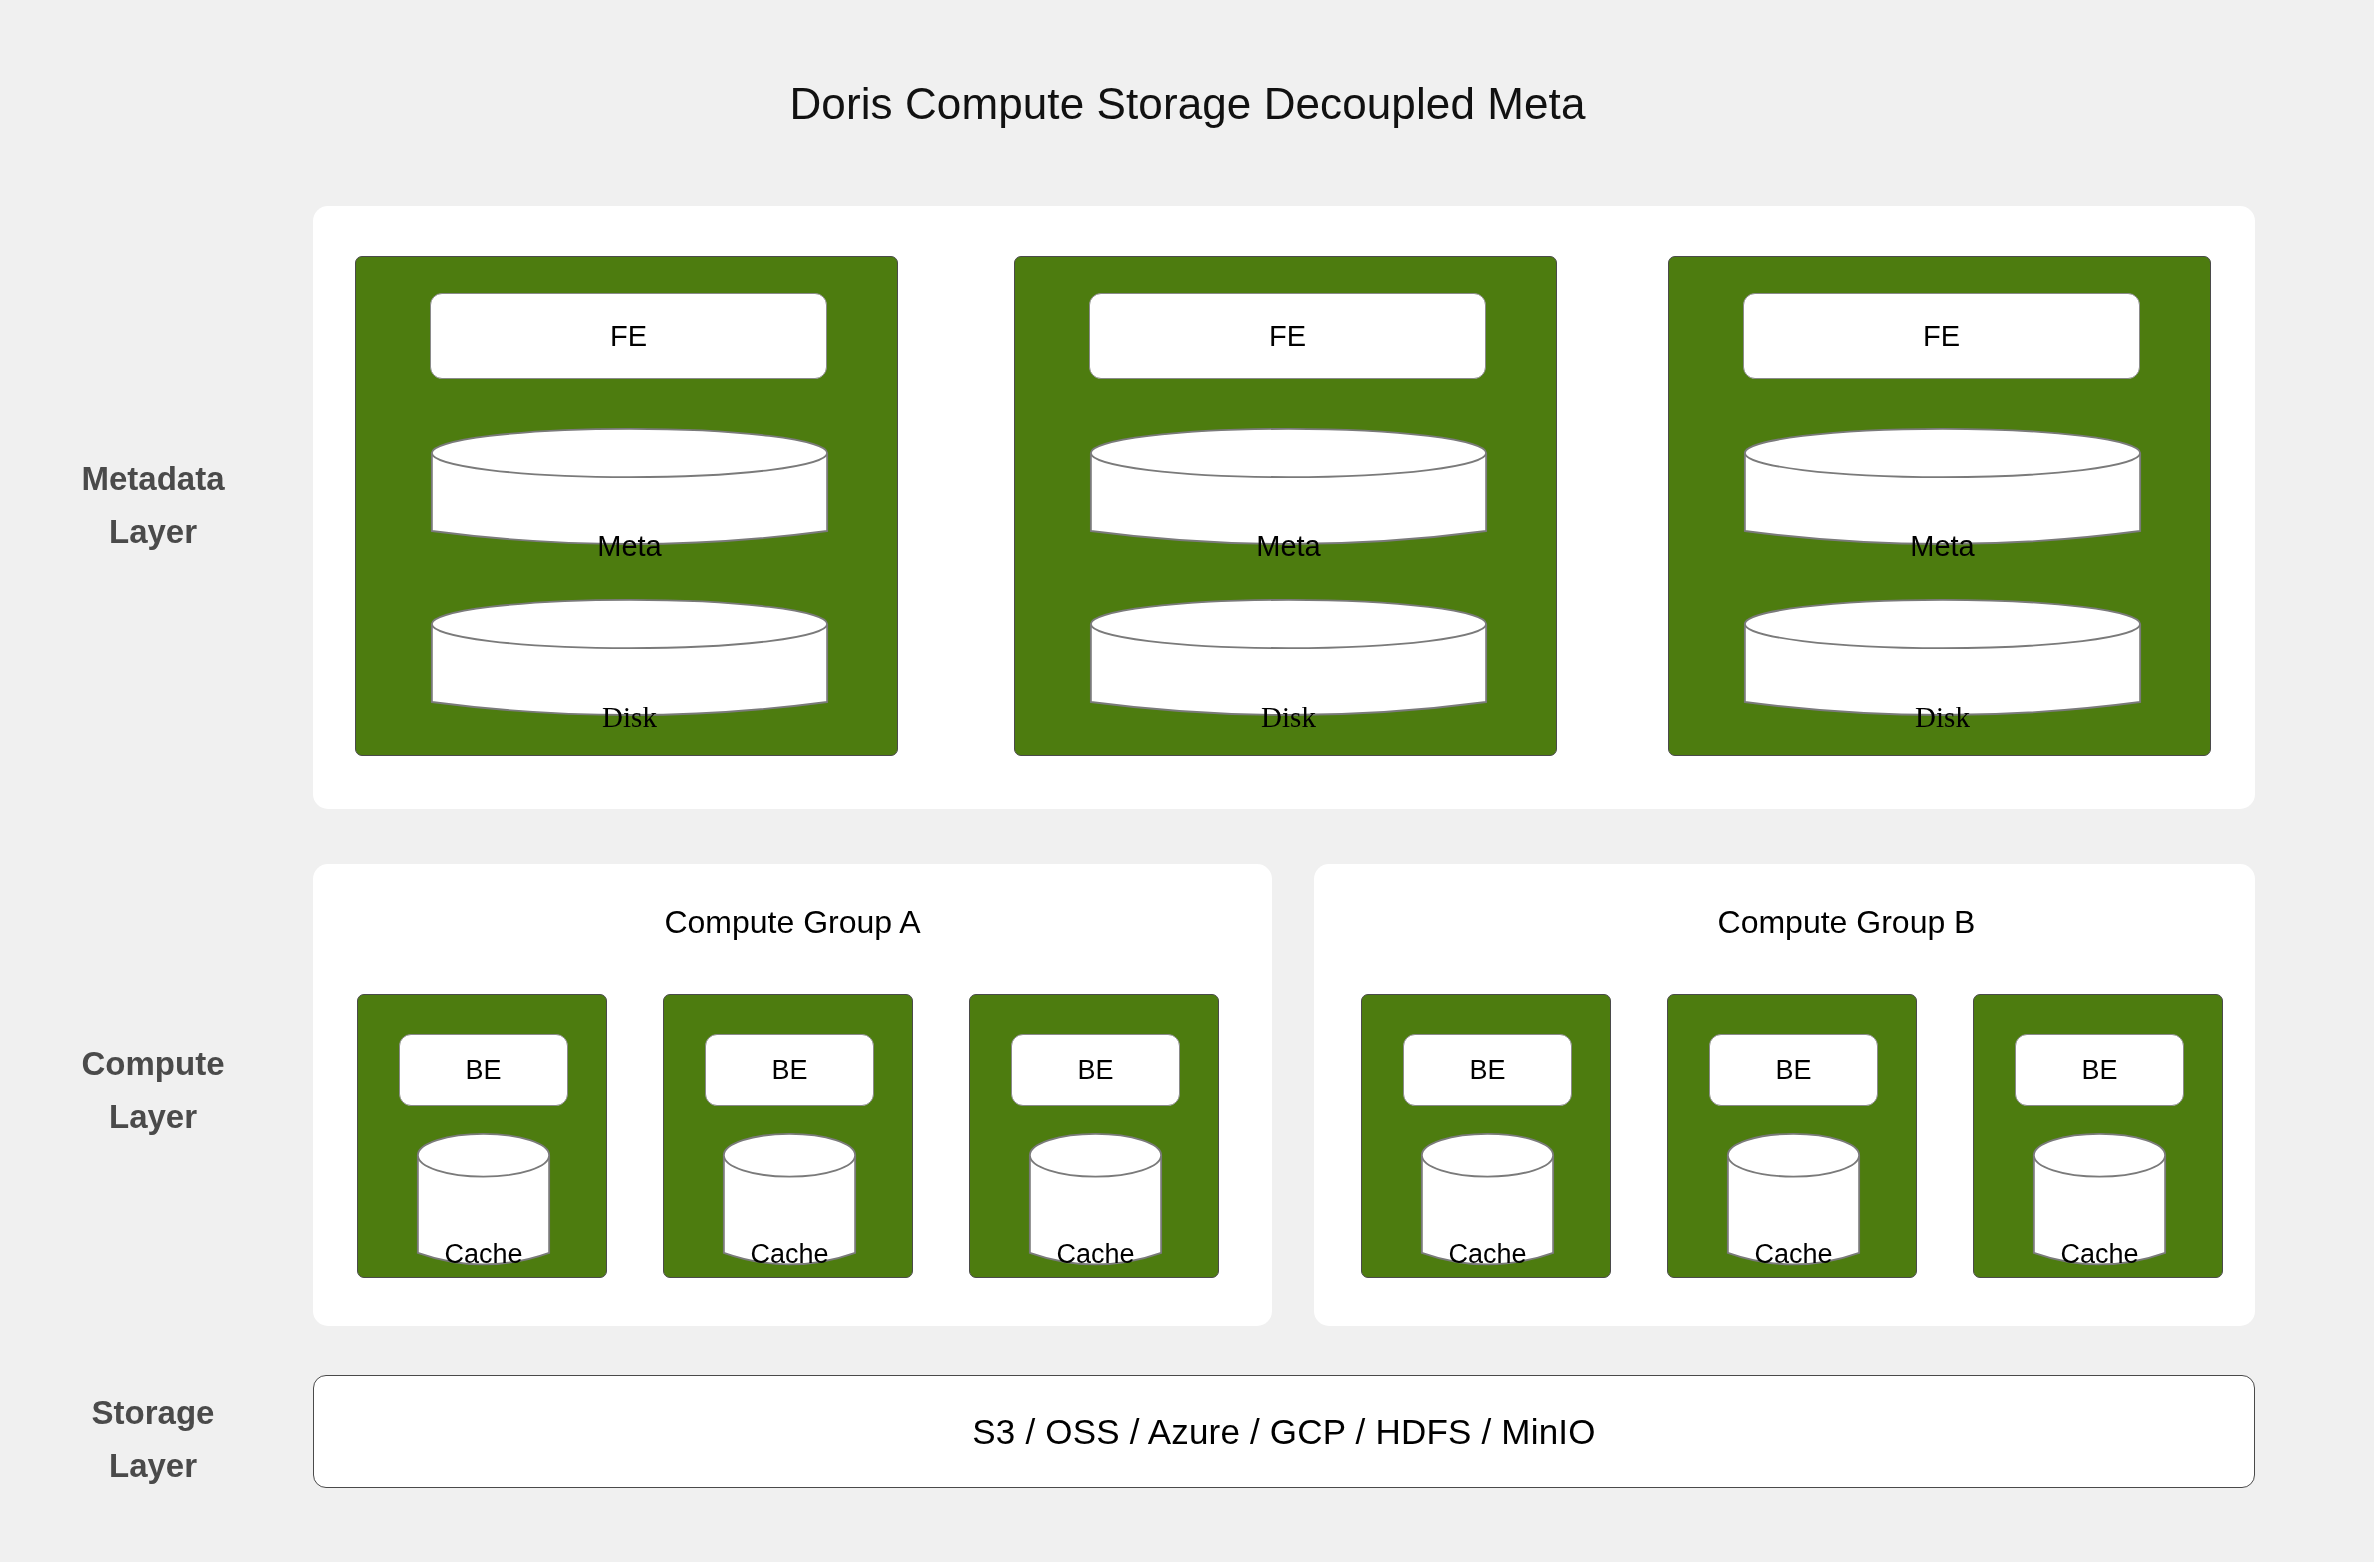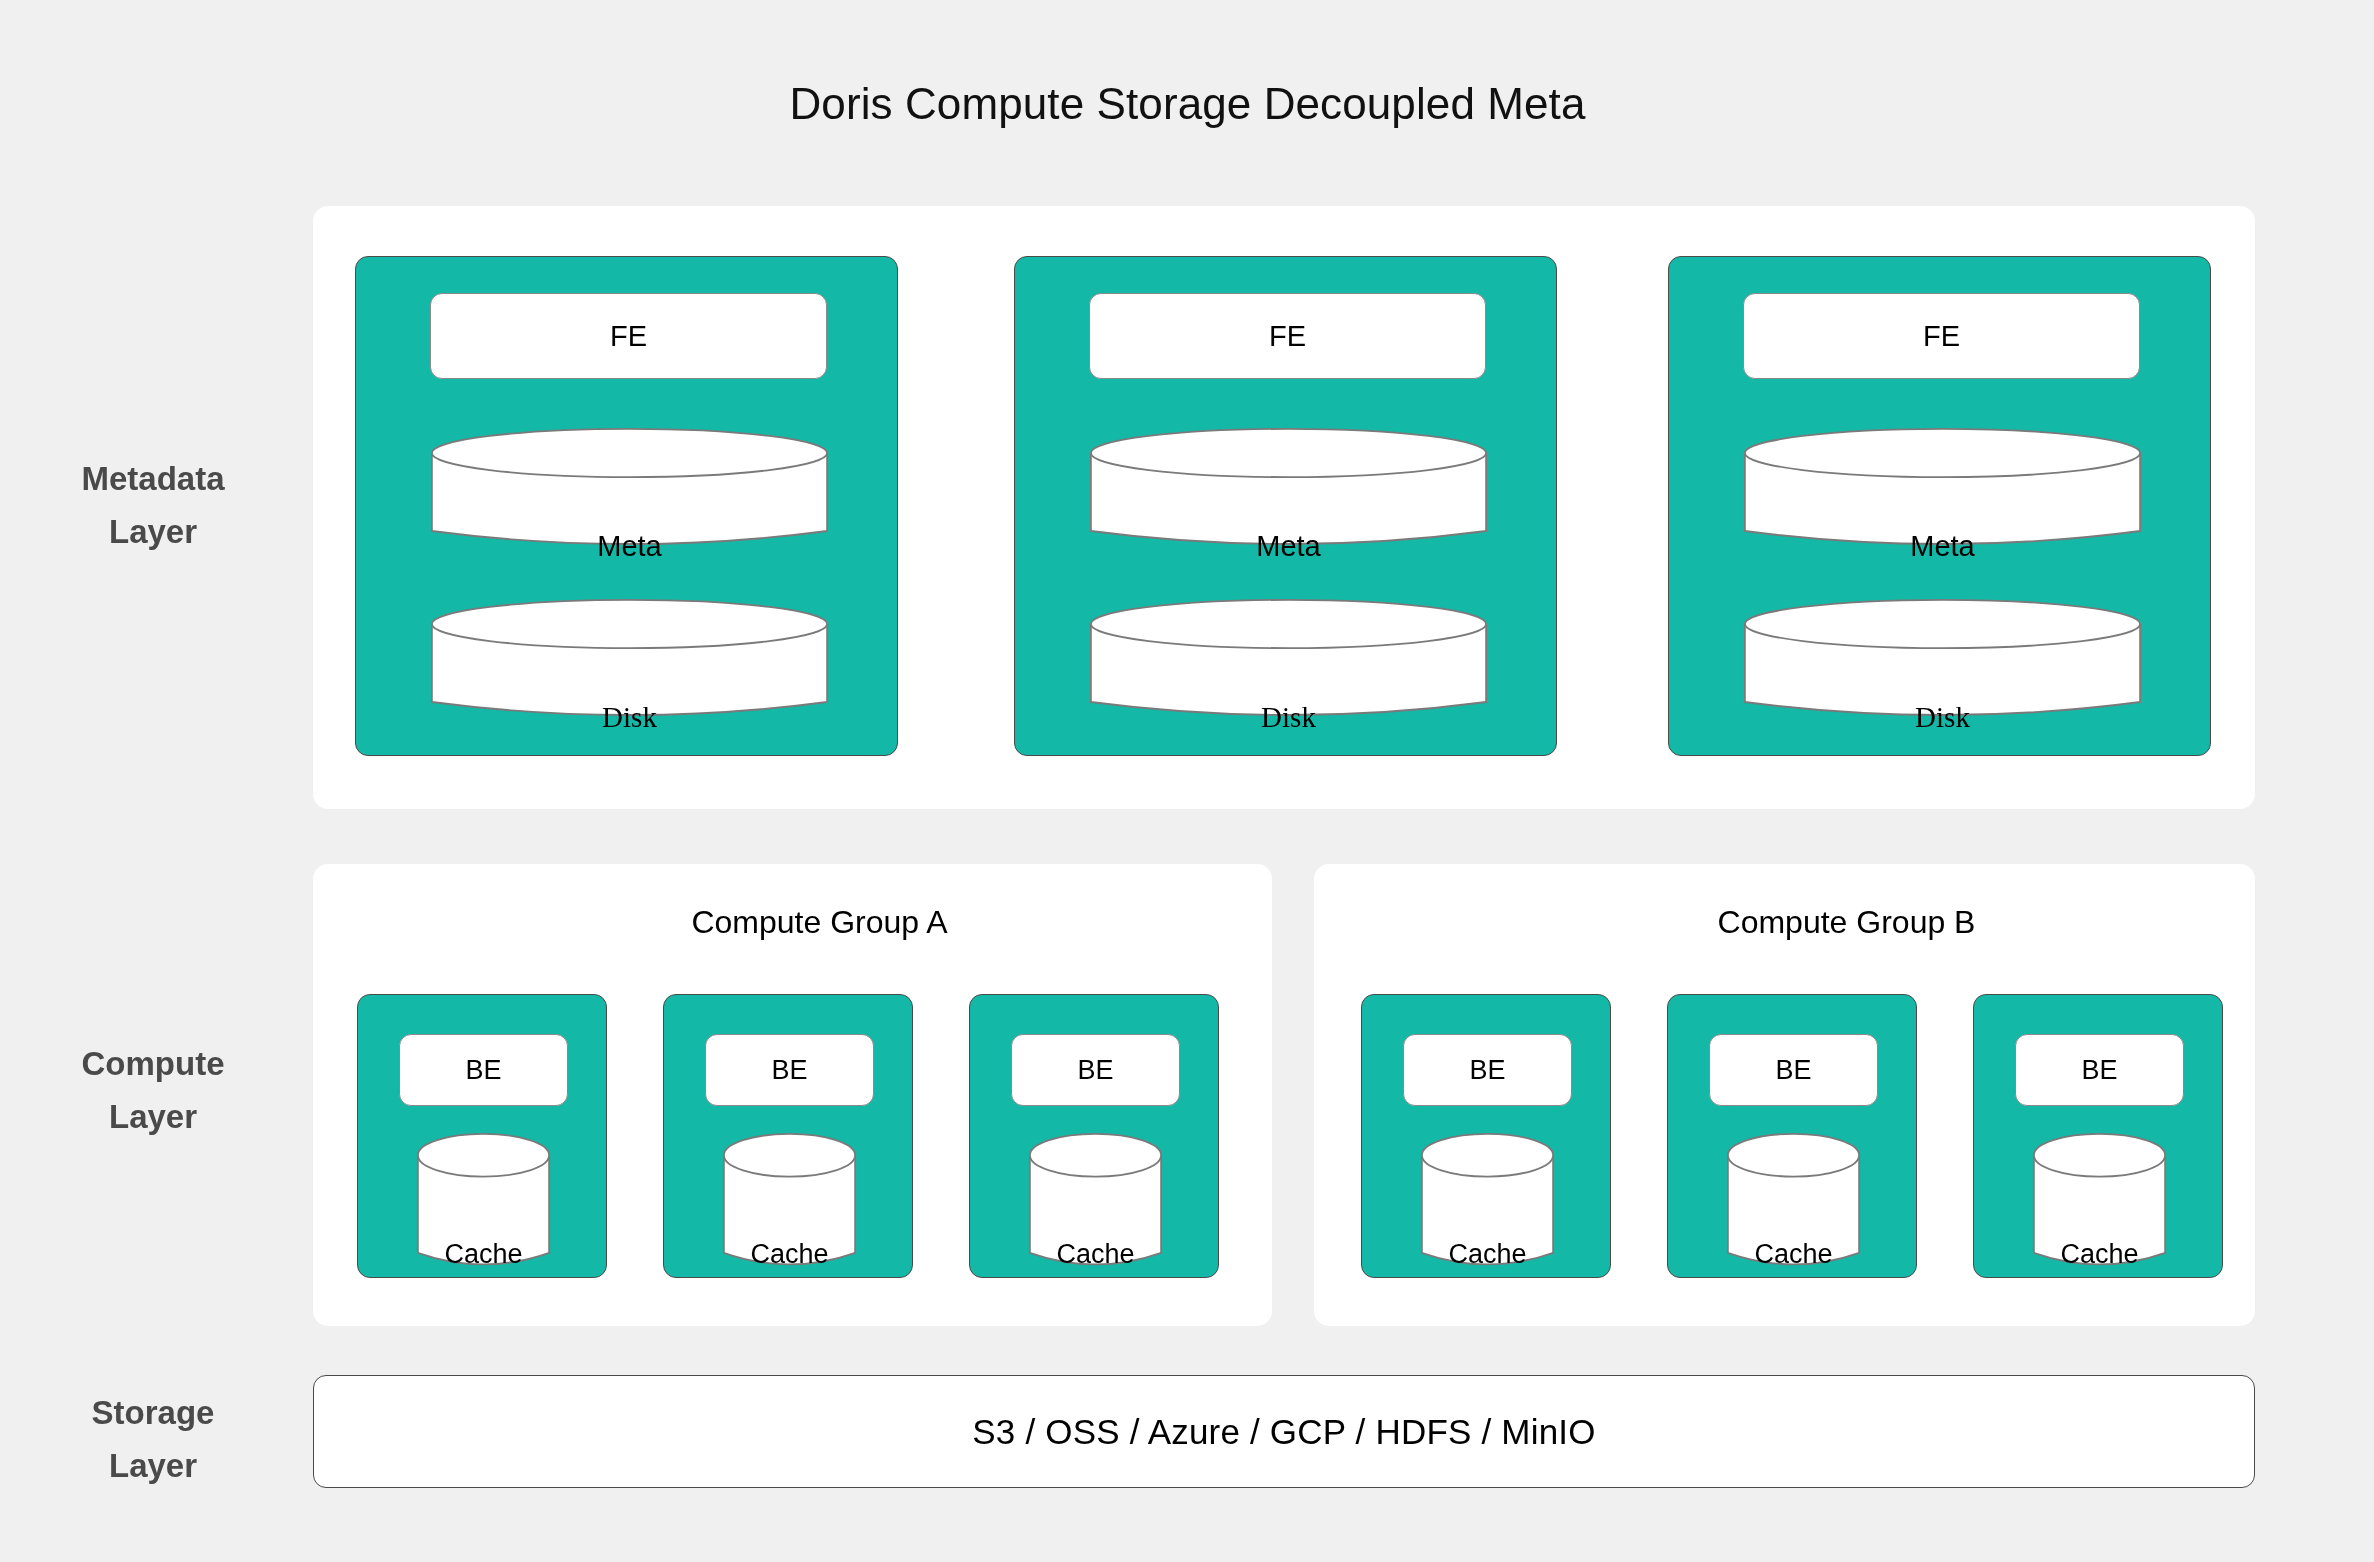--- a/index.html
+++ b/index.html
@@ -72,29 +72,29 @@
   }
 
   .group-title {
     position: absolute;
     top: 904px;
     font-size: 32px;
     color: #000;
     text-align: center;
     font-weight: 400;
   }
-  #group-a-title { left: 313px; width: 959px; padding-left: 27px; }
+  #group-a-title { left: 313px; width: 959px; }
   #group-b-title { left: 1376px; width: 941px; }
 
   
   .node-box {
     position: absolute;
     border: 1.9px solid #4a4a4a;
-    border-radius: 13px;
-    background: #14b8a6;
+    border-radius: 7px;
+    background: #4d7c0f;
     box-sizing: border-box;
   }
 
   
   .meta-node { top: 256px; width: 543px; height: 500px; }
   #meta-node-1 { left: 355px; }
   #meta-node-2 { left: 1014px; }
   #meta-node-3 { left: 1668px; }
 
   

